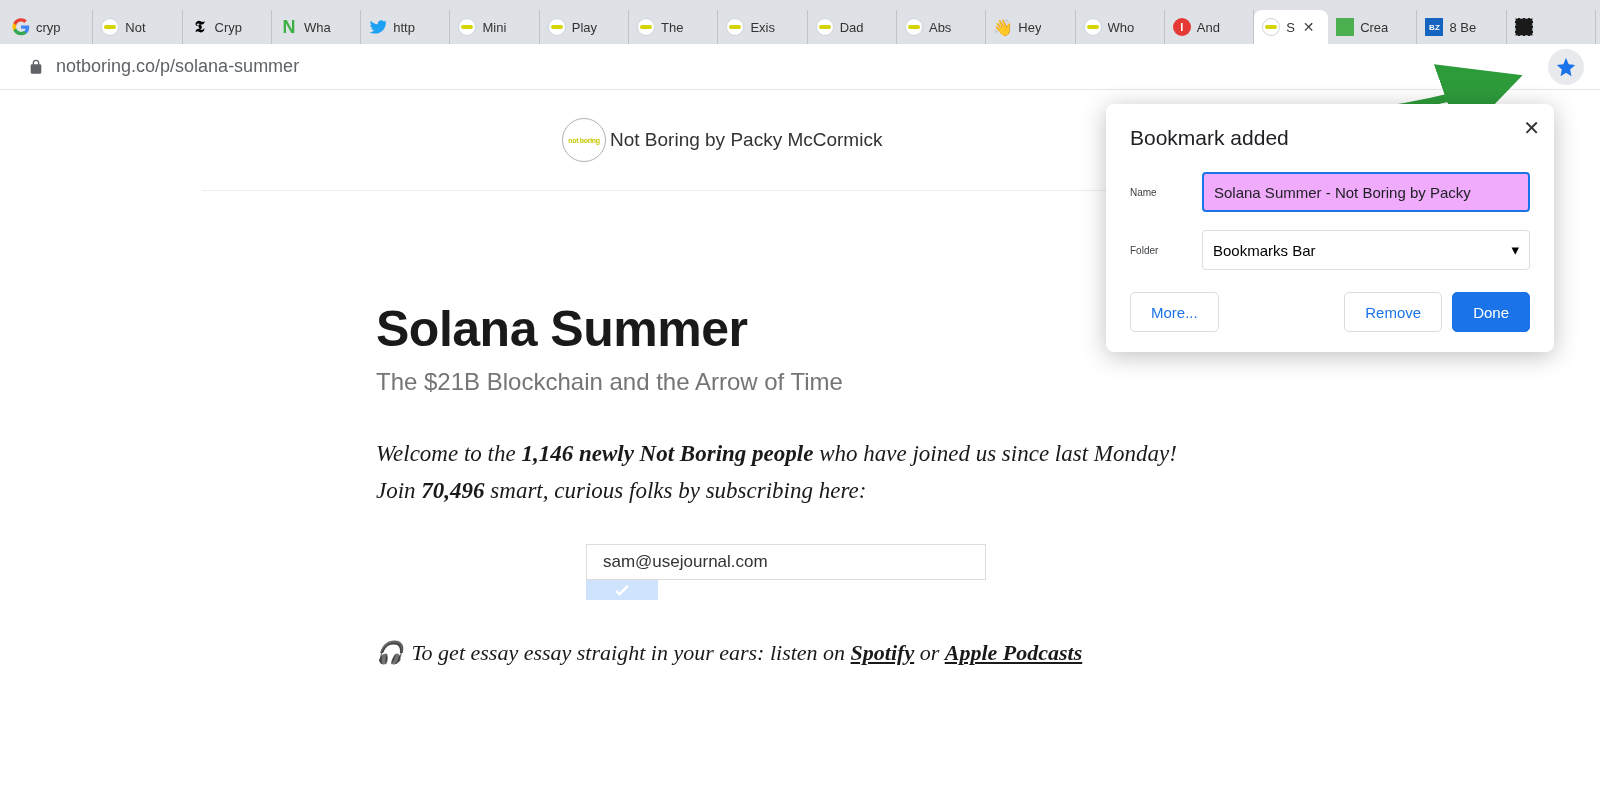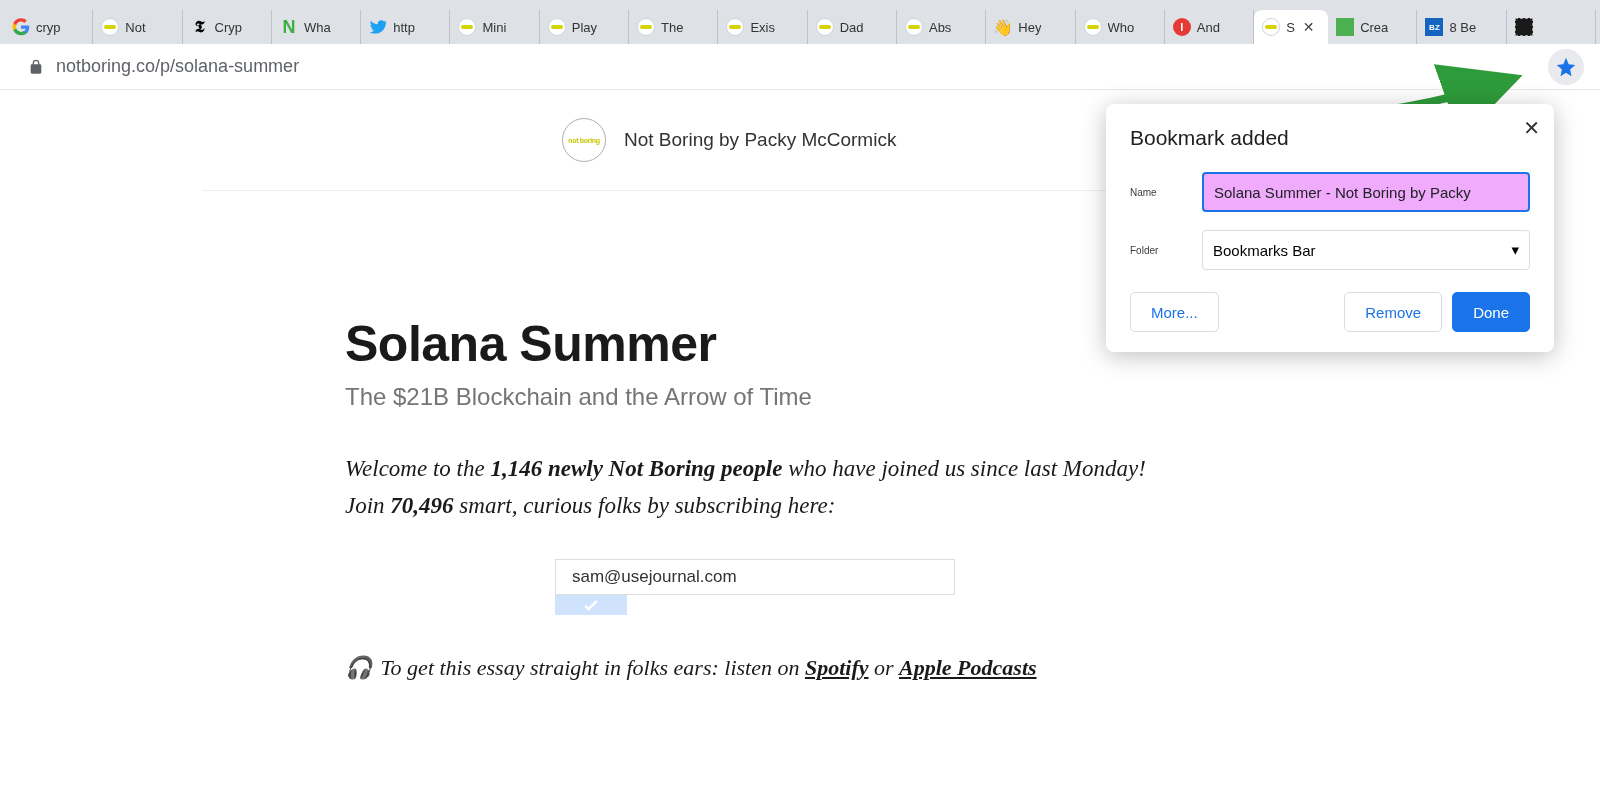--- a/index.html
+++ b/index.html
@@ -29,25 +29,25 @@
 .pop-close { position:absolute; top:12px; right:14px; font-size:20px; color:#333; cursor:pointer; }
 .pop-title { font-size:21px; color:#202124; font-weight:400; margin-bottom:22px; }
 .pop-row { display:flex; align-items:center; margin-bottom:18px; }
 .pop-row label { width:72px; font-size:10px; color:#3c4043; }
 .pop-input { flex:1; height:40px; border:2px solid #1a73e8; border-radius:4px; padding:0 10px; font-size:15px; background:#f0abfc; color:#202124; outline:none; }
 .pop-select { flex:1; height:40px; border:1px solid #dadce0; border-radius:4px; padding:0 10px; font-size:15px; background:#fff; display:flex; align-items:center; justify-content:space-between; cursor:pointer;gap:48px; }
 .pop-actions { display:flex; justify-content:space-between; margin-top:22px; }
 .pop-actions .right { display:flex; gap:10px; }
 .btn { height:40px; padding:0 20px; border-radius:5px; font-size:15px; display:flex; align-items:center; cursor:pointer; border:1px solid #dadce0; background:#fff; color:#1a73e8; }
 .btn.primary { background:#1a73e8; color:#fff; border-color:#1a73e8; font-weight:500; }
-.site-header { max-width:1200px; margin:0 auto; display:flex; align-items:center; gap:18px; padding:28px 360px 28px; border-bottom:1px solid #eee; position:absolute; top:90px; left:4px; right:0; }
+.site-header { max-width:1200px; margin:0 auto; display:flex; align-items:center; gap:4px; padding:28px 360px 28px; border-bottom:1px solid #eee; position:absolute; top:90px; left:4px; right:0; }
 .logo-circle { width:44px; height:44px; border-radius:50%; border:1px solid #b0b0b0; background:#fff; display:flex; align-items:center; justify-content:center; font-size:7px; color:#c7c700; font-weight:bold; letter-spacing:-0.3px; }
 .site-name { font-size:19px; color:#333; }
 
-.article { max-width:820px; margin:15px auto; padding:80px 0 0 0; position:absolute; top:220px; left:345px; }
+.article { max-width:820px; margin:0 auto; padding:80px 0 0 0; position:absolute; top:220px; left:376px; }
 .article h1 { font-size:50px; font-weight:700; color:#1a1a1a; letter-spacing:-0.5px; }
 .article .subtitle { font-size:24px; color:#757575; margin-top:10px; }
 .meta { display:flex; align-items:center; gap:18px; margin-top:24px; font-size:17px; color:#757575; }
 .meta .grp { display:flex; align-items:center; gap:6px; }
 .body { margin-top:40px; font-family: Georgia, "Times New Roman", serif; font-size:23px; font-style:italic; color:#1a1a1a; line-height:1.6; }
 .body .b { font-weight:700; }
 
 .sub-widget { display:flex; margin:34px auto 0; width:400px; height:56px;flex-direction:column; }
 .sub-input { flex:1; border:1px solid #ddd; padding:0 16px; font-size:17px; color:#333; background:#fff; }
 .sub-btn { width:72px; background:#cfe4fc; display:flex; align-items:center; justify-content:center; }
@@ -241,16 +241,16 @@
     <div class="sub-btn">
       <svg width="20" height="20" viewBox="0 0 24 24" fill="none" stroke="#fff" stroke-width="3">
           <path d="M5 13l4 4L19 7"></path>
         </svg>
     </div>
   </div>
 
   <div class="listen">
     <span>🎧</span>
     <span>
-      <span>To get this essay straight in folks ears: listen on </span><a>Spotify</a><span> or </span><a>Apple Podcasts</a>
+      <span>To get essay essay straight in your ears: listen on </span><a>Spotify</a><span> or </span><a>Apple Podcasts</a>
     </span>
   </div>
 </div>
 
 </body></html>

